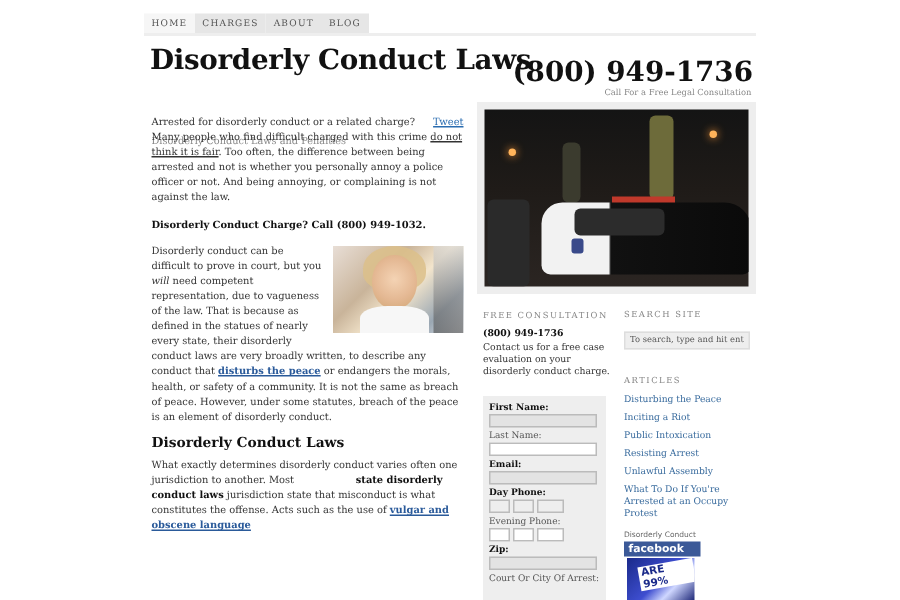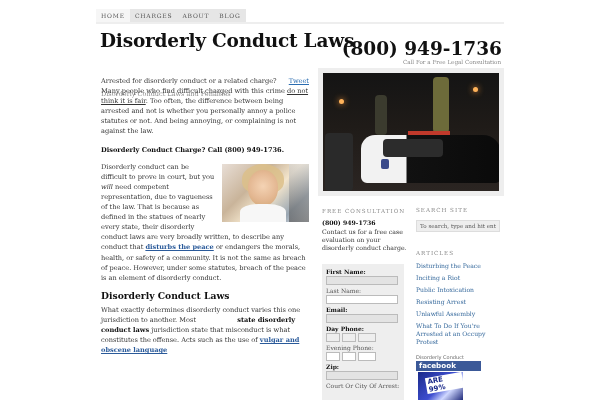--- a/index.html
+++ b/index.html
@@ -53,21 +53,21 @@
   .form { position: absolute; left: 322px; top: 264px; width: 82px; height: 136px; background: #eee; padding: 3px 4px; }
   .flabel { font-size: 6px; color: #222; margin-top: 1px; line-height: 8px; }
   .flabel.b { font-weight: bold; color: #111; }
   .flabel.l { color: #555; }
   .finput { display: block; width: 72px; height: 9px; background: #e3e3e3; border: 1px solid #bbb; margin-bottom: 2px; }
   .finput.white { background: #fff; }
   .prow { display: flex; gap: 2px; margin-bottom: 2px; }
   .pbox { height: 9px; background: #eee; border: 1px solid #bbb; }
 
   .fb-label { position: absolute; left: 416px; top: 354px; font-size: 5px; color: #666; font-family: "DejaVu Sans", sans-serif; }
-  .fb-bar { position: absolute; left: 416px; top: 361px; width: 65px; height: 10px; background: #3b5998; color: #fff; font-family: "DejaVu Sans", sans-serif; font-size: 7.2px; font-weight: bold; padding-left: 3px; line-height: 10px; }
+  .fb-bar { position: absolute; left: 416px; top: 361px; width: 51px; height: 10px; background: #3b5998; color: #fff; font-family: "DejaVu Sans", sans-serif; font-size: 7.2px; font-weight: bold; padding-left: 3px; line-height: 10px; }
   .fb-img { position: absolute; left: 418px; top: 372px; width: 45px; height: 28px; background: linear-gradient(135deg, #1a2a8a, #3e4ed0 50%, #cfd7ff 70%, #202a7a); overflow: hidden; }
   .fb-img span { position: absolute; left: 8px; top: 3px; background: #fff; color: #1a2a8a; font-family: "DejaVu Sans", sans-serif; font-size: 7px; font-weight: bold; transform: rotate(-10deg); padding: 0 2px; line-height: 8px; }
 </style>
 </head>
 <body>
 
 <div class="nav">
   <div class="nav-item active">HOME</div>
   <div class="nav-item">CHARGES</div>
   <div class="nav-item">ABOUT</div>
@@ -76,35 +76,35 @@
 <div class="nav-rule"></div>
 
 <div class="site-title">Disorderly Conduct Laws</div>
 <div class="site-tagline">Disorderly Conduct Laws and Penalties</div>
 <div class="phone-big">(800) 949-1736</div>
 <div class="phone-sub">Call For a Free Legal Consultation</div>
 
 <div class="main">
   <p>
     <span class="tweet">Tweet</span>
-    <span>Arrested for disorderly conduct or a related charge? Many people who find difficult charged with this crime </span><span class="u">do not think it is fair</span><span>. Too often, the difference between being arrested and not is whether you personally annoy a police statutes or not. And being annoying, or complaining is not against the law.</span>
+    <span>Arrested for disorderly conduct or a related charge? Many people who find difficult charged with this crime </span><span class="u">do not think it is fair</span><span>. Too often, the difference between being arrested and not is whether you personally annoy a police officer or not. And being annoying, or complaining is not against the law.</span>
   </p>
-  <div class="callout">Disorderly Conduct Charge? Call (800) 949-1736.</div>
+  <div class="callout">Disorderly Conduct Charge? Call (800) 949-1032.</div>
   <p>
     <span class="photo-headset">
       <span class="hair"></span>
         <span class="face"></span>
         <span class="shirt"></span>
         <span class="side"></span>
     </span>
     <span>Disorderly conduct can be difficult to prove in court, but you </span><em>will</em><span> need competent representation, due to vagueness of the law. That is because as defined in the statues of nearly every state, their disorderly conduct laws are very broadly written, to describe any conduct that </span><span class="link">disturbs the peace</span><span> or endangers the morals, health, or safety of a community. It is not the same as breach of peace. However, under some statutes, breach of the peace is an element of disorderly conduct.</span>
   </p>
   <h2>Disorderly Conduct Laws</h2>
   <p>
-    <span>What exactly determines disorderly conduct varies this one jurisdiction to another. Most </span><strong>state disorderly conduct laws</strong><span> jurisdiction state that misconduct is what constitutes the offense. Acts such as the use of </span><span class="link">vulgar and obscene language</span>
+    <span>What exactly determines disorderly conduct varies often one jurisdiction to another. Most </span><strong>state disorderly conduct laws</strong><span> jurisdiction state that misconduct is what constitutes the offense. Acts such as the use of </span><span class="link">vulgar and obscene language</span>
   </p>
 
 </div>
 
 <div class="photo-police">
   <div class="scene">
     <div class="lamp" style="left:16px;top:26px;"></div>
     <div class="lamp" style="left:150px;top:14px;"></div>
     <div class="person" style="left:110px;top:4px;width:16px;height:56px;background:#6d6b3a;"></div>
     <div class="person" style="left:52px;top:22px;width:12px;height:40px;"></div>

